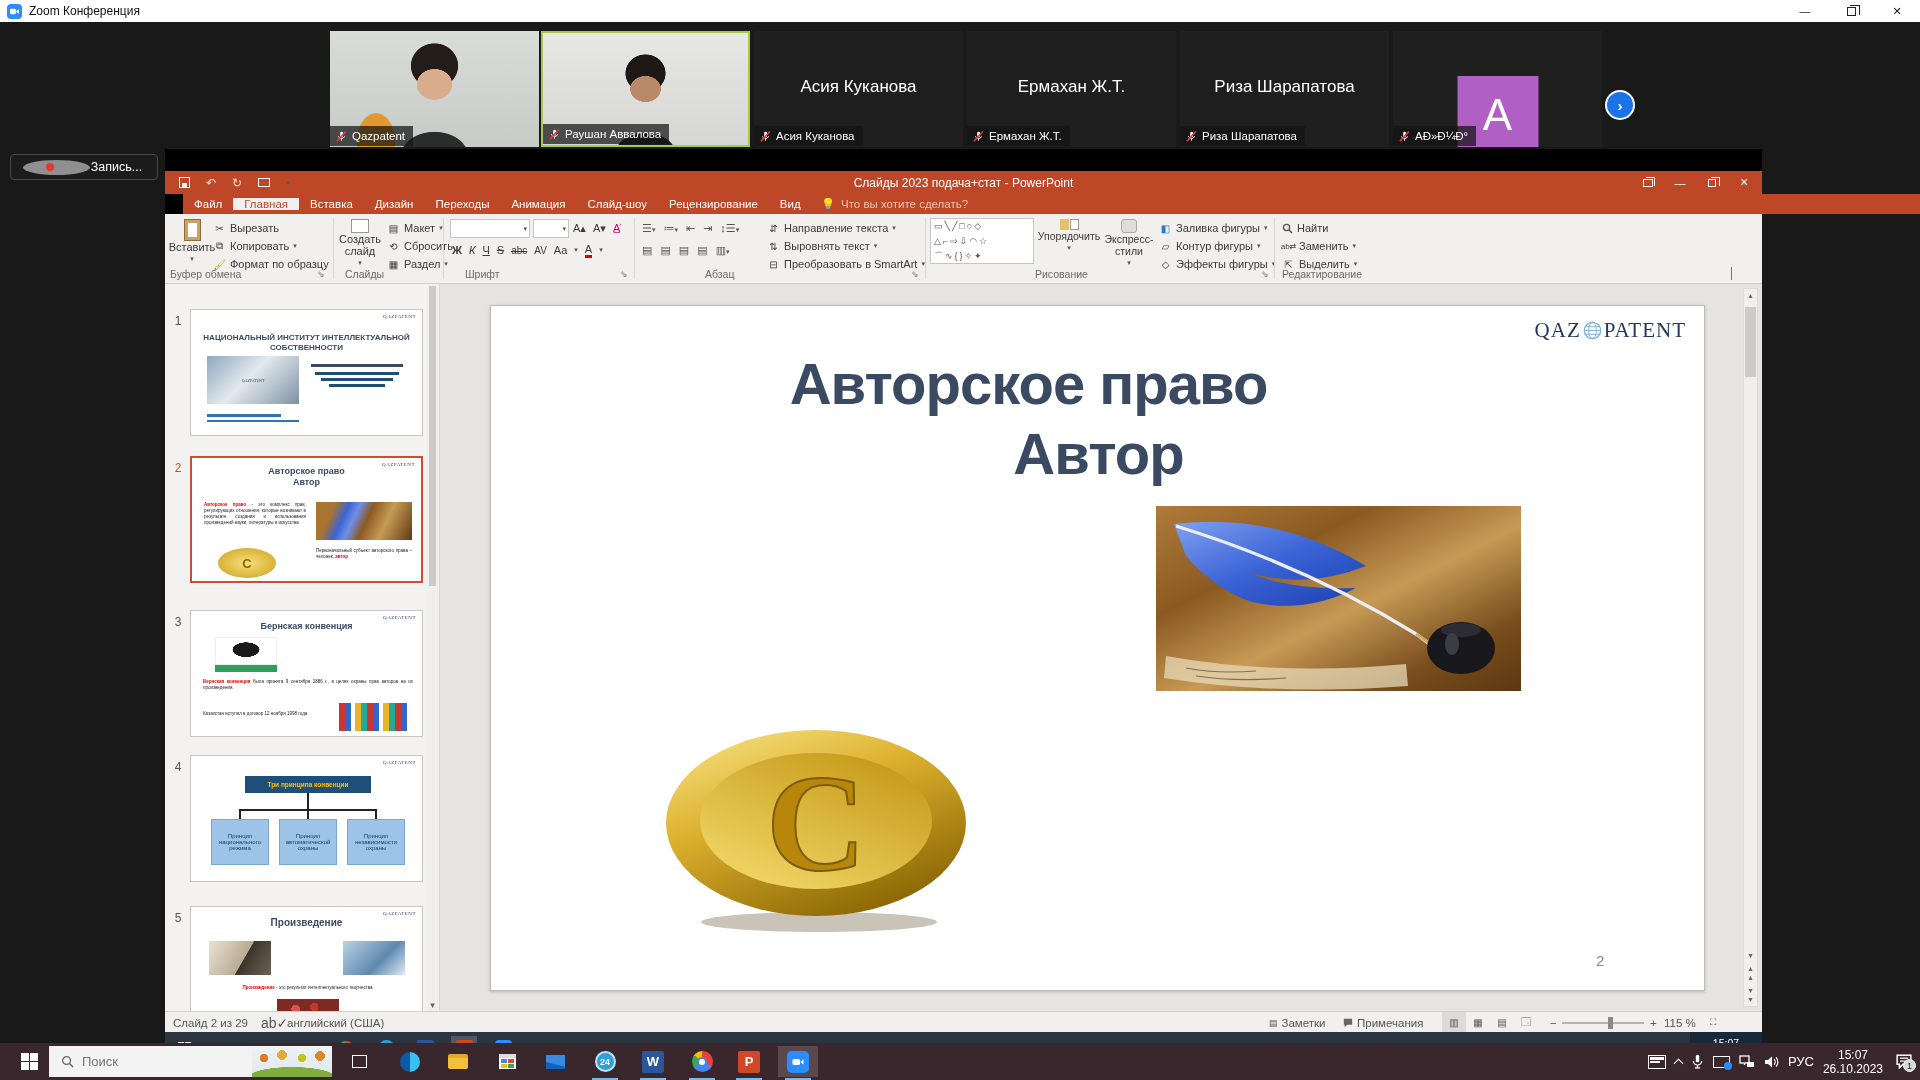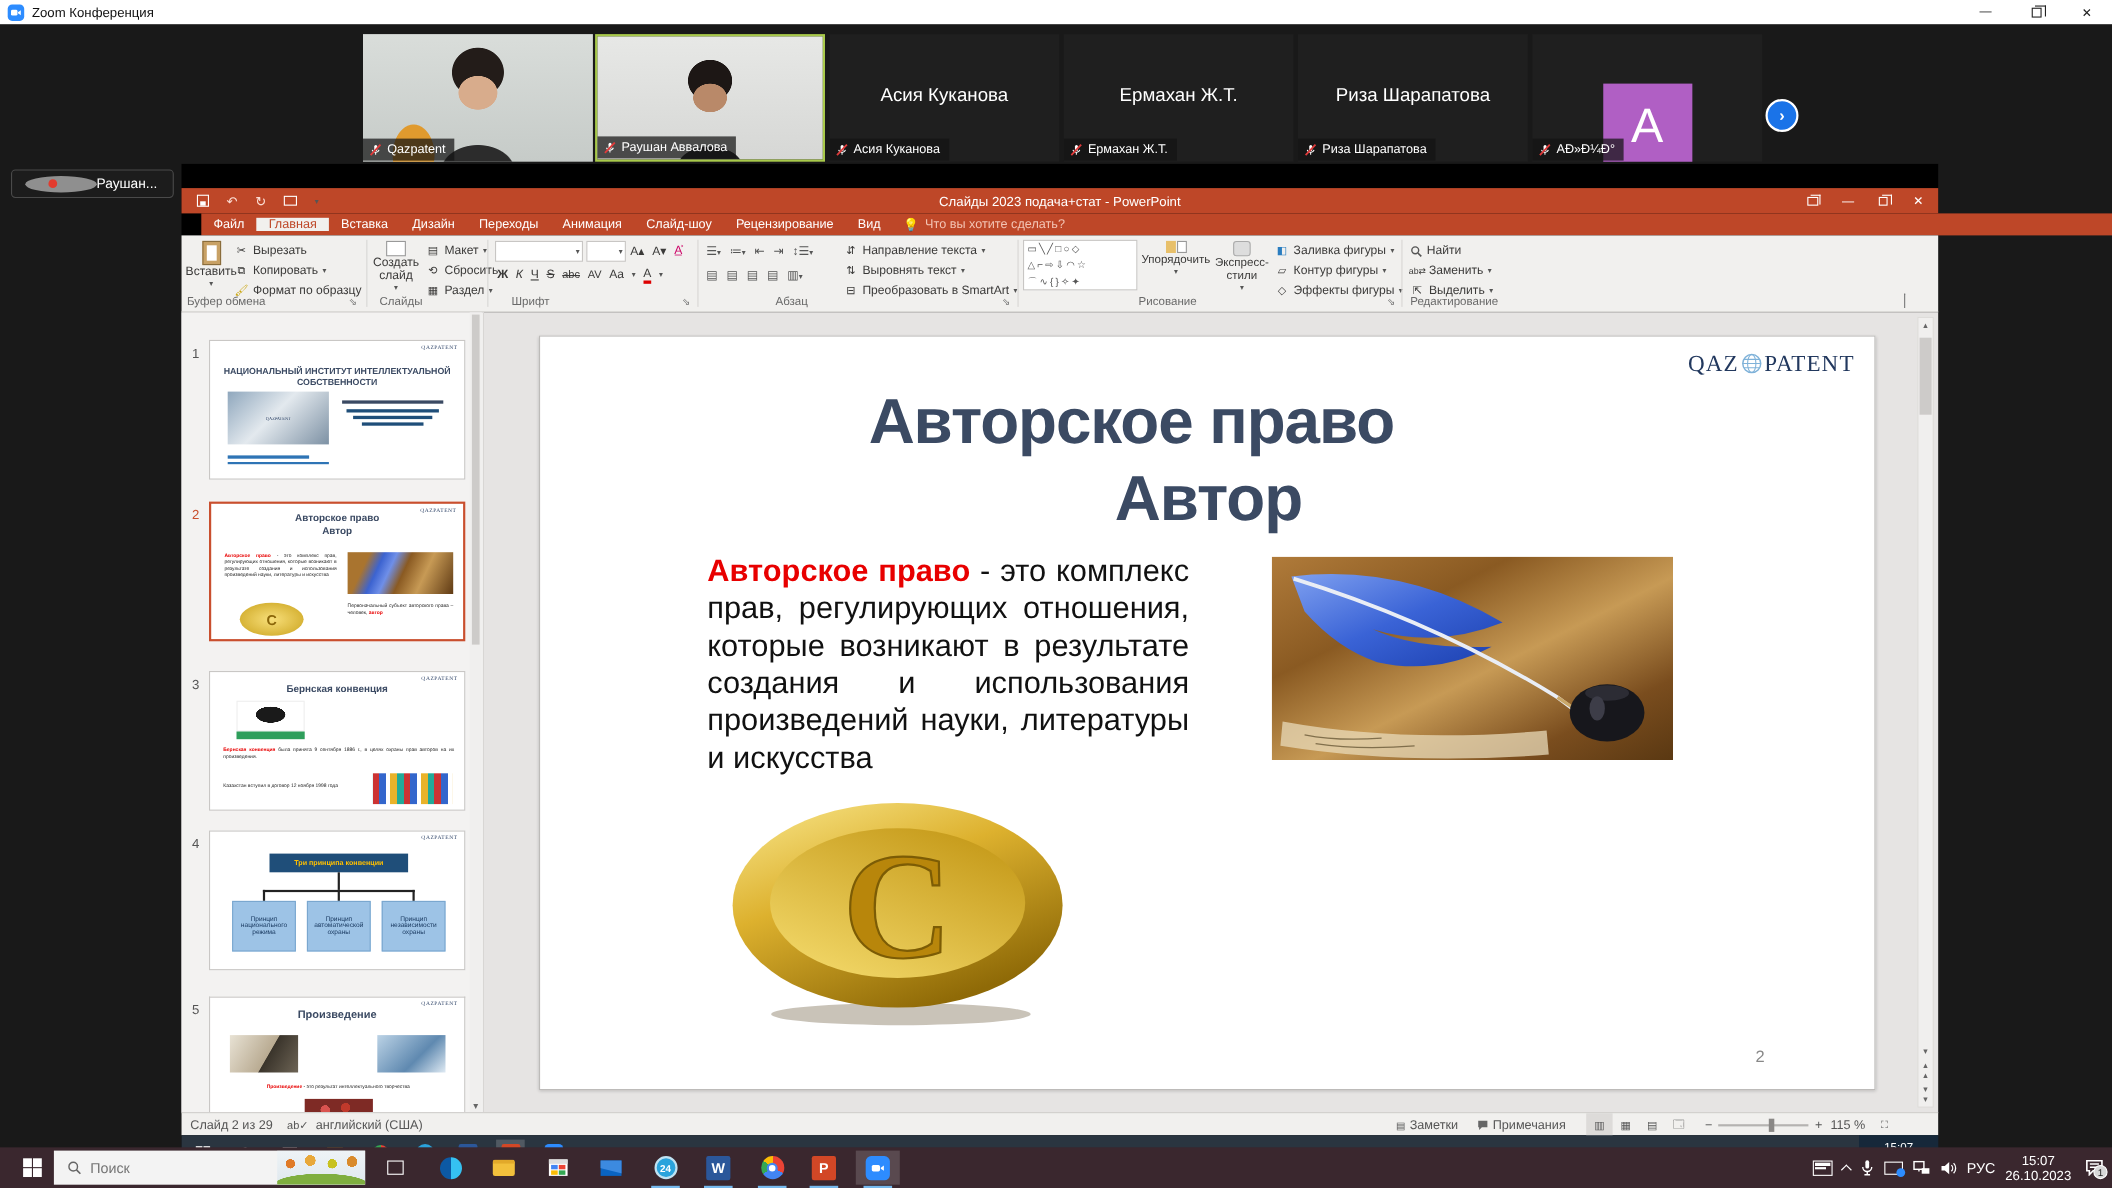--- a/index.html
+++ b/index.html
@@ -227,21 +227,21 @@
     </div>
   </div>
   <div class="next-btn">
       <span>›</span>
     </div>
 
   <div class="rec-pill">
     <span class="rec-dot">
         <i></i>
       </span>
-    <span>Раушан...</span>
+    <span>Запись...</span>
   </div>
 
   <div class="shared">
 
     <div class="ppt-titlebar">
       <div class="qat">
         <span class="save-glyph"></span>
         <span>↶</span>
         <span>↻</span>
         <span class="mon-glyph"></span>
@@ -525,23 +525,20 @@
               <ellipse cx="10" cy="10" rx="4" ry="8.6" fill="none" stroke="#7fb2d9" stroke-width="1"></ellipse>
               <line x1="1.4" y1="10" x2="18.6" y2="10" stroke="#7fb2d9" stroke-width="1"></line>
               <line x1="2.6" y1="6" x2="17.4" y2="6" stroke="#7fb2d9" stroke-width="1"></line>
               <line x1="2.6" y1="14" x2="17.4" y2="14" stroke="#7fb2d9" stroke-width="1"></line>
             </svg>
           <span>PATENT</span>
         </div>
         <div class="slide-title" style="left:0;top:44px;width:1075px">Авторское право</div>
         <div class="slide-title" style="left:0;top:114px;width:1215px">Автор</div>
 
-        <div class="def">
-          <span class="red">Авторское право</span><span> - это комплекс прав, регулирующих отношения, которые возникают в результате создания и использования произведений науки, литературы и искусства</span>
-        </div>
 
         <div class="feather-img">
           <svg width="365" height="185" viewBox="0 0 365 185">
             <defs>
               <linearGradient id="wood" x1="0" y1="0" x2="1" y2="1">
                 <stop offset="0" stop-color="#b07b3a"></stop>
                   <stop offset=".3" stop-color="#8a5a22"></stop>
                 <stop offset=".55" stop-color="#c79a55"></stop>
                   <stop offset=".8" stop-color="#7a4d1e"></stop>
                   <stop offset="1" stop-color="#5a3812"></stop>
@@ -592,21 +589,21 @@
         <div class="vthumb"></div>
         <div class="vbtn" style="bottom:46px">▾</div>
         <div class="vbtn" style="bottom:24px">▴<br>▴</div>
         <div class="vbtn" style="bottom:2px">▾<br>▾</div>
       </div>
     </div>
 
     <div class="statusbar">
       <div class="item" style="left:8px">Слайд 2 из 29</div>
       <div class="item" style="left:96px">
-          <span style="font-size:10px">ab✓</span>
+          <span style="font-size:14px">ab✓</span>
         </div>
       <div class="item" style="left:122px">английский (США)</div>
       <div class="item" style="left:1104px">
           <span style="font-size:9px">▤</span>
           <span>Заметки</span>
         </div>
       <div class="item" style="left:1178px">
         <svg width="10" height="10" viewBox="0 0 12 12">
             <path d="M1 1h10v7H5L2 11V8H1z" fill="#666"></path>
           </svg>

